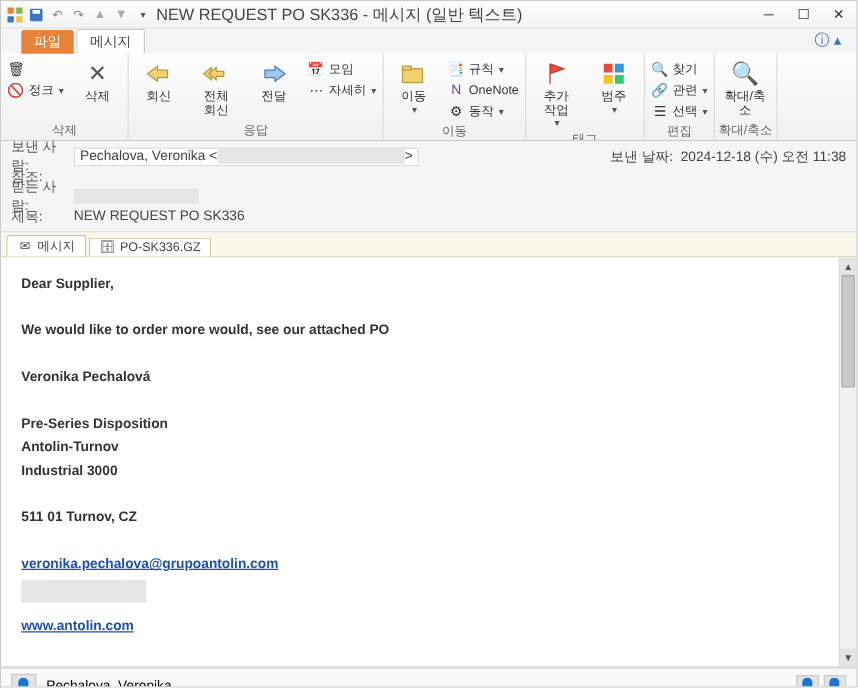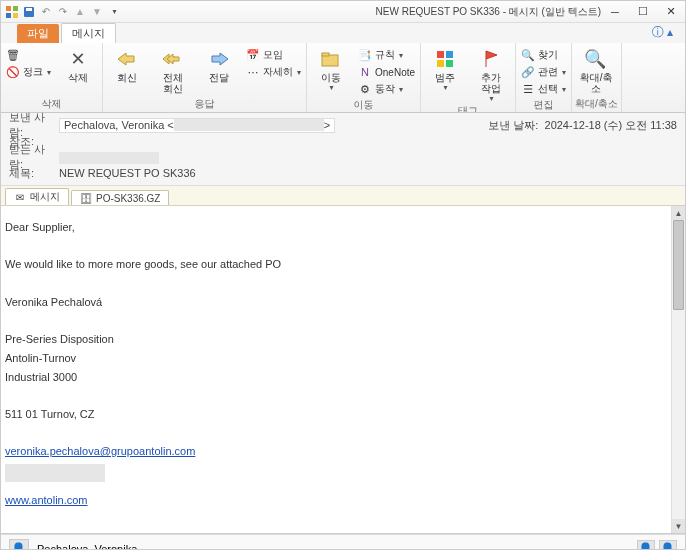--- a/index.html
+++ b/index.html
@@ -2,21 +2,21 @@
 <html><head>
 <meta charset="utf-8">
 <style>
 * { margin:0; padding:0; box-sizing:border-box; font-family:"Malgun Gothic","Segoe UI",sans-serif; }
 body { width:686px; height:550px; background:#fff; font-size:11px; overflow:hidden; border:1px solid #ccc; }
 
 
 .titlebar { height:22px; background:linear-gradient(#fdfdfd,#f3f3f3); display:flex; align-items:center; border-bottom:1px solid #ddd; }
 .qat { display:flex; align-items:center; gap:3px; padding:0 4px; }
 .qat-ico { width:14px; height:14px; display:flex; align-items:center; justify-content:center; font-size:10px; }
-.title-text { flex:1; text-align:right; color:#444; font-size:10px; }
+.title-text { flex:1; text-align:left; color:#444; font-size:13px; }
 .win-controls { display:flex; }
 .win-btn { width:28px; height:20px; display:flex; align-items:center; justify-content:center; font-size:11px; color:#333; }
 
 
 .tabrow { height:20px; background:#f5f5f5; display:flex; align-items:flex-end; padding-left:16px; }
 .tab-file { background:#e8833a; color:#fff; padding:2px 10px; font-size:11px; border-radius:2px 2px 0 0; margin-right:2px; }
 .tab-msg { background:#fff; color:#444; padding:2px 10px; font-size:11px; border:1px solid #ccc; border-bottom:none; border-radius:2px 2px 0 0; }
 .tabrow-help { margin-left:auto; margin-right:6px; color:#3a76c4; font-size:12px; padding:2px 6px; }
 
 
@@ -41,21 +41,21 @@
 .hdr-sent { margin-left:auto; color:#444; white-space:nowrap; }
 .redact { display:inline-block; background:#e6e6e6; height:12px; width:100px; vertical-align:middle; }
 
 
 .attrow { height:20px; background:#f9f6ea; border-bottom:1px solid #d7d2b8; display:flex; align-items:flex-end; padding-left:4px; }
 .att-tab { background:#fff; border:1px solid #c9c4a8; border-bottom:none; padding:1px 8px; font-size:10px; color:#444; border-radius:2px 2px 0 0; margin-right:2px; display:flex; align-items:center; gap:4px; }
 .att-ico { width:12px; height:12px; display:flex; align-items:center; justify-content:center; font-size:10px; }
 
 
 .mailbody-wrap { position:relative; height:328px; border-bottom:1px solid #ccc; }
-.mailbody { position:absolute; inset:0 14px 0 0; background:#fff; padding:12px 4px; font-family:"Courier New",monospace; font-size:11px; color:#333; line-height:1.7; overflow:auto; }
+.mailbody { position:absolute; inset:0 14px 0 0; background:#fff; padding:12px 16px; font-family:"Courier New",monospace; font-size:11px; color:#333; line-height:1.7; overflow:auto;font-weight:bold; }
 .mailbody a { color:#1a4fb5; }
 .redact-box { display:inline-block; width:100px; height:18px; background:#e6e6e6; margin:2px 0; }
 .scrollbar { position:absolute; right:0; top:0; width:14px; height:100%; background:#f1f1f1; border-left:1px solid #ddd; display:flex; flex-direction:column; }
 .sb-btn { height:14px; background:#e4e4e4; display:flex; align-items:center; justify-content:center; font-size:8px; color:#555; }
 .sb-track { flex:1; position:relative; }
 .sb-thumb { position:absolute; top:0; left:1px; right:1px; height:90px; background:#c9c9c9; border:1px solid #aaa; border-radius:1px; }
 
 
 .footer { height:28px; background:#f9f9f9; display:flex; align-items:center; padding:0 8px; gap:8px; border-top:1px solid #ddd; }
 .avatar { width:20px; height:20px; background:#e4e4e4; border:1px solid #ccc; display:flex; align-items:center; justify-content:center; font-size:12px; color:#999; }
@@ -192,37 +192,37 @@
           </div>
       </div>
     </div>
     <div class="rgroup-label">이동</div>
   </div>
 
   <div class="rgroup">
     <div class="rgroup-body">
       <div class="rbtn-lg drop">
         <span class="ico">
+            <svg width="18" height="20">
+              <path d="M4 2 L4 18 M4 2 L15 6 L4 10" fill="#e74c3c" stroke="#c0392b"></path>
+            </svg>
+          </span>
+        <span class="lbl" style="white-space:pre;">추가
+작업</span>
+      </div>
+      <div class="rbtn-lg drop">
+        <span class="ico">
             <svg width="20" height="20">
               <rect x="2" y="2" width="7" height="7" fill="#e74c3c"></rect>
               <rect x="11" y="2" width="7" height="7" fill="#3498db"></rect>
               <rect x="2" y="11" width="7" height="7" fill="#f1c40f"></rect>
               <rect x="11" y="11" width="7" height="7" fill="#2ecc71"></rect>
             </svg>
           </span>
         <span class="lbl">범주</span>
-      </div>
-      <div class="rbtn-lg drop">
-        <span class="ico">
-            <svg width="18" height="20">
-              <path d="M4 2 L4 18 M4 2 L15 6 L4 10" fill="#e74c3c" stroke="#c0392b"></path>
-            </svg>
-          </span>
-        <span class="lbl" style="white-space:pre;">추가
-작업</span>
       </div>
     </div>
     <div class="rgroup-label">태그</div>
   </div>
 
   <div class="rgroup">
     <div class="rgroup-body">
       <div class="rcol">
         <div class="rbtn-sm">
             <span class="ico">🔍</span>
@@ -288,21 +288,21 @@
   <div class="att-tab">
     <span class="att-ico">🗄</span>
     <span>PO-SK336.GZ</span>
   </div>
 </div>
 
 <div class="mailbody-wrap">
   <div class="mailbody">
     <div>Dear Supplier,</div>
     <br>
-    <div>We would like to more more goods, see our attached PO</div>
+    <div>We would like to order more would, see our attached PO</div>
     <br>
     <div>Veronika Pechalová</div>
     <br>
     <div>Pre-Series Disposition</div>
     <div>Antolin-Turnov</div>
     <div>Industrial 3000</div>
     <br>
     <div>511 01 Turnov, CZ</div>
     <br>
     <a href="#">veronika.pechalova@grupoantolin.com</a>

